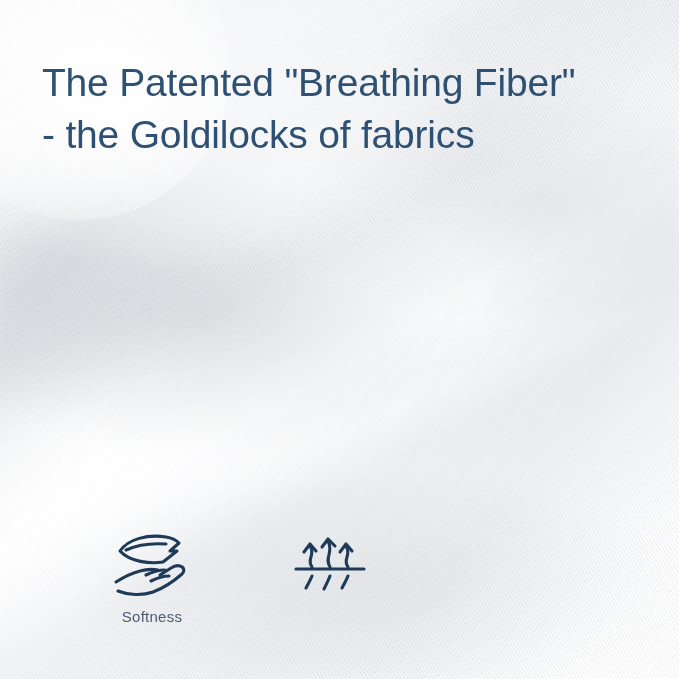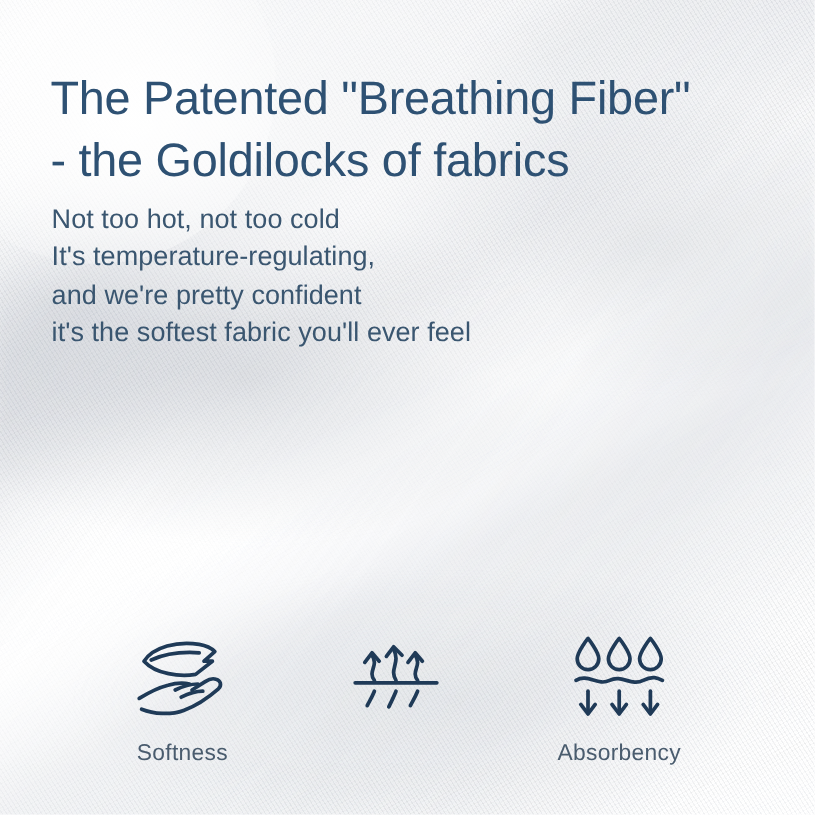--- a/index.html
+++ b/index.html
@@ -211,22 +211,22 @@
   }
 
   .feature-icon {
     height: 72px;
     display: flex;
     align-items: center;
     justify-content: center;
   }
 
   .feature-label {
-    margin-top: 19px;
-    font-size: 19px;
+    margin-top: 8px;
+    font-size: 15px;
     color: #4a5c6e;
     letter-spacing: 0.25px;
     line-height: 18px;
   }
 
   #feat-0 { left: 67px; }
   #feat-1 { left: 245px; }
   #feat-2 { left: 431px; }
 
   .ico { display: block; }
@@ -250,24 +250,20 @@
   <div class="bg-twill"></div>
   <div class="bg-weft"></div>
   <div class="bg-corner"></div>
   <div class="bg-textwash"></div>
 
   <div class="content">
 
     <h1 class="headline">The Patented "Breathing Fiber"
 - the Goldilocks of fabrics</h1>
 
-    <p class="subtext">Not too hot, not too cold
-It's temperature-regulating,
-and we're pretty confident
-it's the softest fabric you'll ever feel</p>
 
     <div class="features">
 
       <div class="feature" id="feat-0">
         <div class="feature-icon">
           <svg class="ico" width="92" height="70" viewBox="0 0 92 70" aria-hidden="true">
 
             <path d="M14 22 C22 10 42 5 60 8 C66 9 70 11 73 14 L64 22 L71 22 L57 33 C44 35 24 33 14 22 Z"></path>
 
             <path d="M20 21 C31 16 46 14 60 15"></path>
@@ -297,36 +293,16 @@
             <path d="M58 38 C52 30 62 26 56 17"></path>
             <path d="M50 23 L56 15 L62 22"></path>
 
             <path d="M22 47 C20 52 18 55 16 59"></path>
             <path d="M40 47 C38 52 36 56 34 60"></path>
             <path d="M58 47 C56 52 54 55 52 59"></path>
           </svg>
         </div>
       </div>
 
-      <div class="feature" id="feat-2">
-        <div class="feature-icon">
-          <svg class="ico" width="84" height="74" viewBox="0 0 84 74" aria-hidden="true">
-
-            <path d="M16 5 C16 5 7 16 7 22 C7 27 11 31 16 31 C21 31 25 27 25 22 C25 16 16 5 16 5 Z"></path>
-            <path d="M42 5 C42 5 33 16 33 22 C33 27 37 31 42 31 C47 31 51 27 51 22 C51 16 42 5 42 5 Z"></path>
-            <path d="M68 5 C68 5 59 16 59 22 C59 27 63 31 68 31 C73 31 77 27 77 22 C77 16 68 5 68 5 Z"></path>
-
-            <path d="M6 40 C16 34 24 45 34 40 C44 35 52 45 62 40 C70 36 74 38 78 40"></path>
-
-            <line x1="16" y1="49" x2="16" y2="67"></line>
-            <polyline points="10,60 16,68 22,60"></polyline>
-            <line x1="42" y1="49" x2="42" y2="67"></line>
-            <polyline points="36,60 42,68 48,60"></polyline>
-            <line x1="68" y1="49" x2="68" y2="67"></line>
-            <polyline points="62,60 68,68 74,60"></polyline>
-          </svg>
-        </div>
-        <div class="feature-label">Absorbency</div>
-      </div>
 
     </div>
   </div>
 </div>
 
 </body></html>

